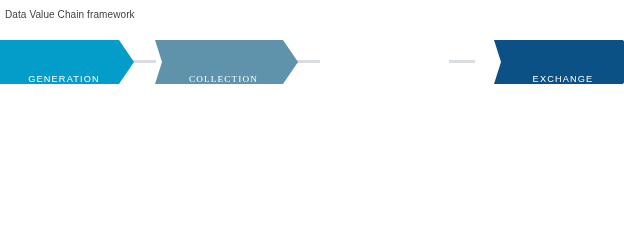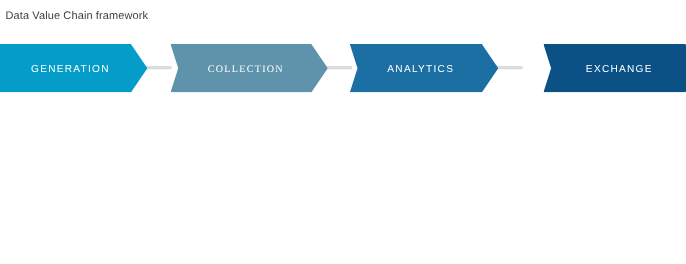--- a/index.html
+++ b/index.html
@@ -33,21 +33,21 @@
     left: 0;
     top: 40px;
     width: 624px;
     height: 45px;
   }
   .chev {
     position: absolute;
     top: 0;
     height: 44px;
     display: flex;
-    align-items: center;
+    align-items: flex-end;
     justify-content: center;
   }
   .chev-label {
     color: #ffffff;
     font-size: 9.2px;
     letter-spacing: 1.15px;
     white-space: nowrap;
     text-align: center;
     position: relative;
     left: -3px;
@@ -73,22 +73,19 @@
     <div class="connector" style="left:449px; width:26px;"></div>
 
     <div class="chev" style="left: 0px; width: 134px; background: rgb(4, 156, 200); clip-path: polygon(0% 0%, 88.806% 0%, 100% 50%, 88.806% 100%, 0% 100%);">
       <span class="chev-label">GENERATION</span>
     </div>
 
     <div class="chev" style="left: 155px; width: 143px; background: rgb(94, 147, 171); clip-path: polygon(0% 0%, 89.51% 0%, 100% 50%, 89.51% 100%, 0% 100%, 4.895% 50%); font-family: Liberation Serif, serif;">
       <span class="chev-label">COLLECTION</span>
     </div>
 
-    <div class="chev" style="left: 318px; width: 135px; background: rgb(27, 111, 163); clip-path: polygon(0% 0%, 88.889% 0%, 100% 50%, 88.889% 100%, 0% 100%, 5.185% 50%);">
-      <span class="chev-label">ANALYTICS</span>
-    </div>
 
     <div class="chev" style="left: 494px; width: 144px; background: rgb(11, 81, 133); clip-path: polygon(0% 0%, 89.583% 0%, 100% 50%, 89.583% 100%, 0% 100%, 4.861% 50%);">
       <span class="chev-label">EXCHANGE</span>
     </div>
 
   </div>
 </div>
 
 </body></html>

